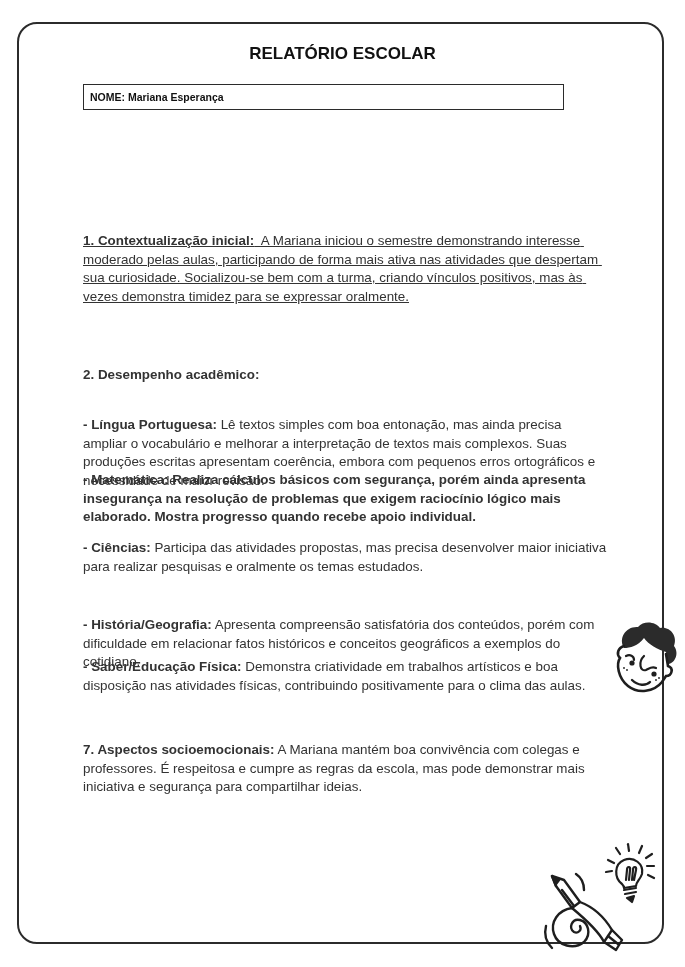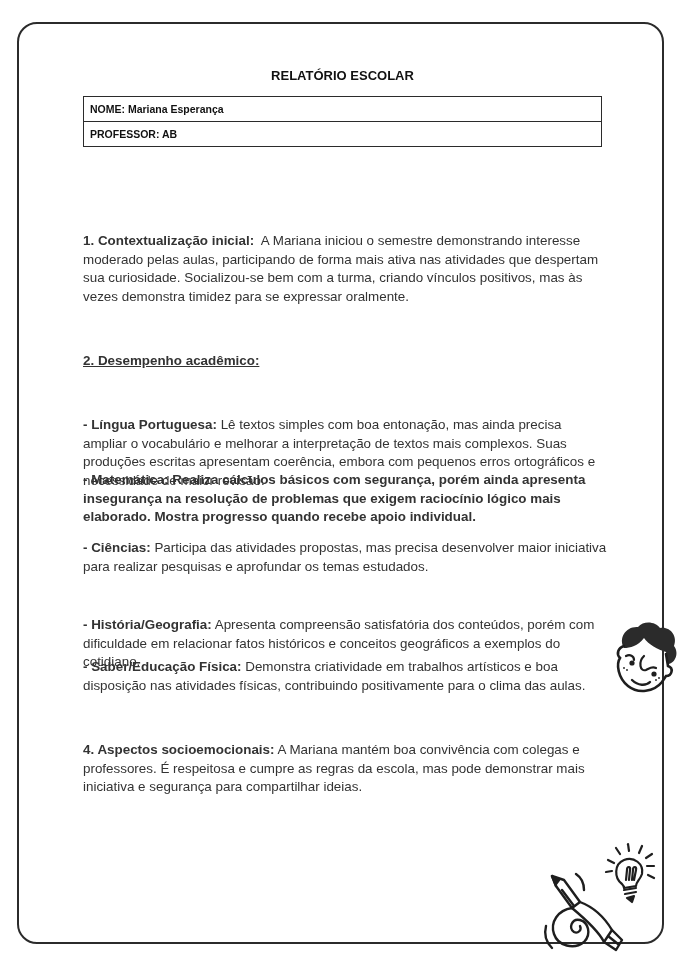--- a/index.html
+++ b/index.html
@@ -1,76 +1,73 @@
 <!DOCTYPE html>
 <html><head>
   <meta charset="utf-8">
   <style>
     html, body { margin: 0; padding: 0; background: #ffffff; }
     body { width: 685px; height: 967px; position: relative; overflow: hidden;
            font-family: "Liberation Sans", sans-serif; color: #333333; }
     .frame { position: absolute; left: 17px; top: 22px; width: 647px; height: 922px;
              border: 2px solid #2b2b2b; border-radius: 20px; box-sizing: border-box; }
-    .title { position: absolute; left: 0; width: 685px; top: 68px; text-align: center;
-             font-weight: bold; font-size: 13px; color: #111; }
-    table.info { position: absolute; left: 83px; top: 96px; width: 519px;
+    .title { position: absolute; left: 0; width: 685px; top: 44px; text-align: center;
+             font-weight: bold; font-size: 17px; color: #111; }
+    table.info { position: absolute; left: 83px; top: 84px; width: 481px;
                  border-collapse: collapse; font-size: 10.5px; font-weight: bold; color: #111; }
     table.info td { border: 1.5px solid #2b2b2b; height: 24px; padding: 0 6px; vertical-align: middle; }
     table.info td.half-left { width: 199px; }
     .content { position: absolute; left: 83px; top: 232px; width: 525px; font-size: 13.4px; line-height: 18.5px; }
     .content p { margin: 0; }
     .content b { color: #333; }
-    .sec1 { position: absolute; top: 0; }
-    .sec2h { position: absolute; top: 120px; font-weight: bold; text-decoration: underline; }
+    .sec1 { position: absolute; top: 0; text-decoration: underline; }
+    .sec2h { position: absolute; top: 134px; font-weight: bold; }
     .item { position: absolute; left: 0; width: 525px; }
     .doodle { position: absolute; }
   </style>
 </head>
 <body>
 
 <div class="frame"></div>
 
 <div class="title">RELATÓRIO ESCOLAR</div>
 
 <table class="info">
   <tbody>
       <tr>
         <td colspan="2">NOME: Mariana Esperança</td>
-      </tr>
-  <tr>
-        <td colspan="2">PROFESSOR: AB</td>
       </tr>
 </tbody>
   </table>
 
 <div class="content">
   <p class="sec1" style="top:0;">
     <b>1. Contextualização inicial:</b><span style="white-space:pre-wrap;">  A Mariana iniciou o semestre demonstrando interesse moderado pelas aulas, participando de forma mais ativa nas atividades que despertam sua curiosidade. Socializou-se bem com a turma, criando vínculos positivos, mas às vezes demonstra timidez para se expressar oralmente.</span>
   </p>
 
   <p class="sec2h">2. Desempenho acadêmico:</p>
 
   <p class="item" style="top:152px;margin-top:32px;">
     <b>- Língua Portuguesa:</b><span> Lê textos simples com boa entonação, mas ainda precisa ampliar o vocabulário e melhorar a interpretação de textos mais complexos. Suas produções escritas apresentam coerência, embora com pequenos erros ortográficos e necessidade de maior revisão.</span>
   </p>
   <p class="item" style="top:239px;font-weight:bold;">
     <b>- Matemática:</b><span> Realiza cálculos básicos com segurança, porém ainda apresenta insegurança na resolução de problemas que exigem raciocínio lógico mais elaborado. Mostra progresso quando recebe apoio individual.</span>
   </p>
   <p class="item" style="top:307px;">
-    <b>- Ciências:</b><span> Participa das atividades propostas, mas precisa desenvolver maior iniciativa para realizar pesquisas e aprofundar os temas estudados.</span>
+    <b>- Ciências:</b><span> Participa das atividades propostas, mas precisa desenvolver maior iniciativa para realizar pesquisas e oralmente os temas estudados.</span>
   </p>
   <p class="item" style="top:375px;margin-top:9px;">
     <b>- História/Geografia:</b><span> Apresenta compreensão satisfatória dos conteúdos, porém com dificuldade em relacionar fatos históricos e conceitos geográficos a exemplos do cotidiano.</span>
   </p>
   <p class="item" style="top:426px;">
     <b>- Saber/Educação Física:</b><span> Demonstra criatividade em trabalhos artísticos e boa disposição nas atividades físicas, contribuindo positivamente para o clima das aulas.</span>
   </p>
 
   <p class="item" style="top:509px;">
-    <b>4. Aspectos socioemocionais:</b><span> A Mariana mantém boa convivência com colegas e professores. É respeitosa e cumpre as regras da escola, mas pode demonstrar mais iniciativa e segurança para compartilhar ideias.</span>
+    <b>7. Aspectos socioemocionais:</b><span> A Mariana mantém boa convivência com colegas e professores. É respeitosa e cumpre as regras da escola, mas pode demonstrar mais iniciativa e segurança para compartilhar ideias.</span>
   </p>
 </div>
 
 <svg class="doodle" style="left:610px; top:618px;" width="72" height="78" viewBox="0 0 72 78">
   <path d="M14 30 C8 20 16 8 28 9 C34 2 46 4 50 10 C60 8 68 18 64 28 C70 36 64 46 58 46 L56 34 C48 32 38 26 34 20 C28 28 20 30 14 30 Z" fill="#2b2b2b"></path>
   <path d="M14 28 C8 30 6 36 10 40 C6 46 8 60 18 68 C28 76 44 74 52 64 L56 58 C62 58 64 50 58 48 L56 36" fill="none" stroke="#1e1e1e" stroke-width="2.6" stroke-linecap="round"></path>
   <path d="M16 38 C20 36 24 38 24 42" fill="none" stroke="#1e1e1e" stroke-width="2.2" stroke-linecap="round"></path>
   <circle cx="22" cy="45" r="2.6" fill="#1e1e1e"></circle>
   <path d="M34 38 C28 44 30 54 36 52 C40 50 42 48 46 50" fill="none" stroke="#1e1e1e" stroke-width="2.2" stroke-linecap="round"></path>
   <circle cx="44" cy="56" r="2.6" fill="#1e1e1e"></circle>

